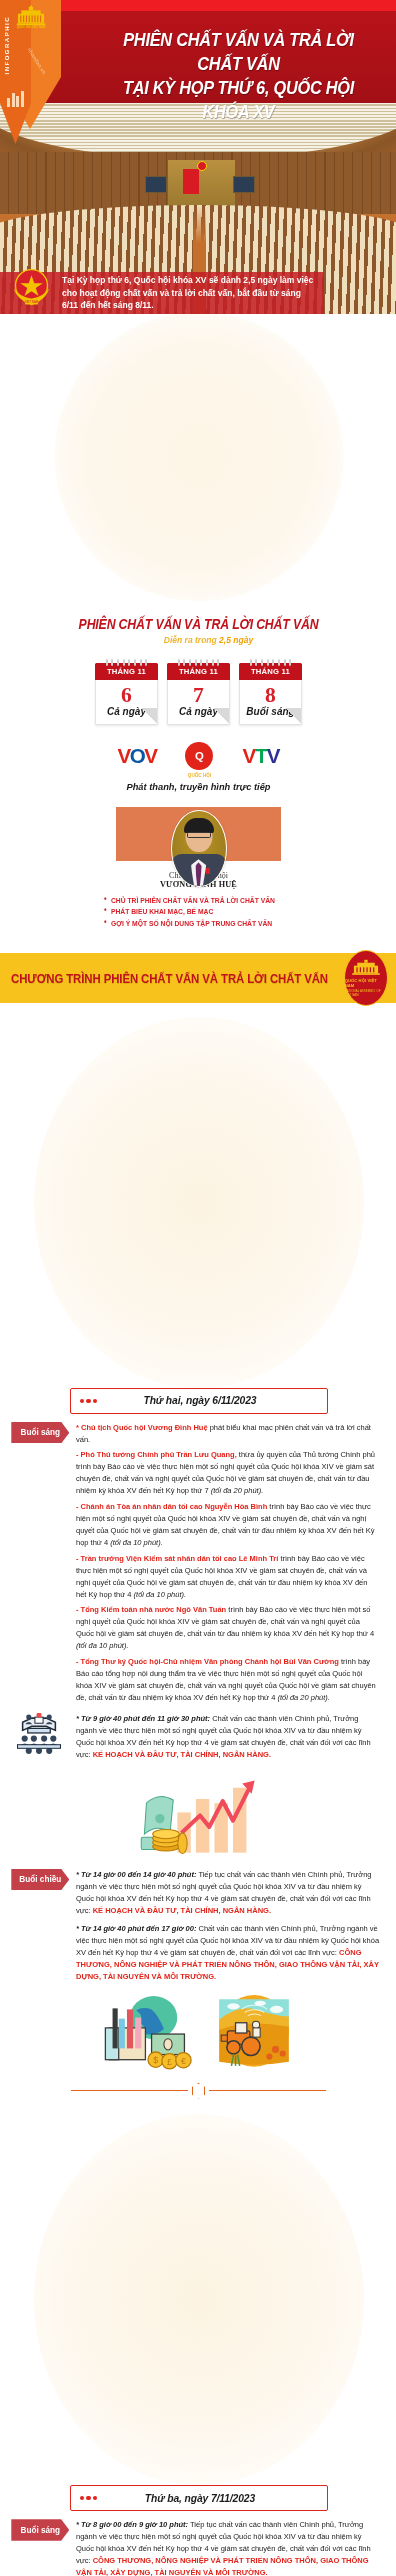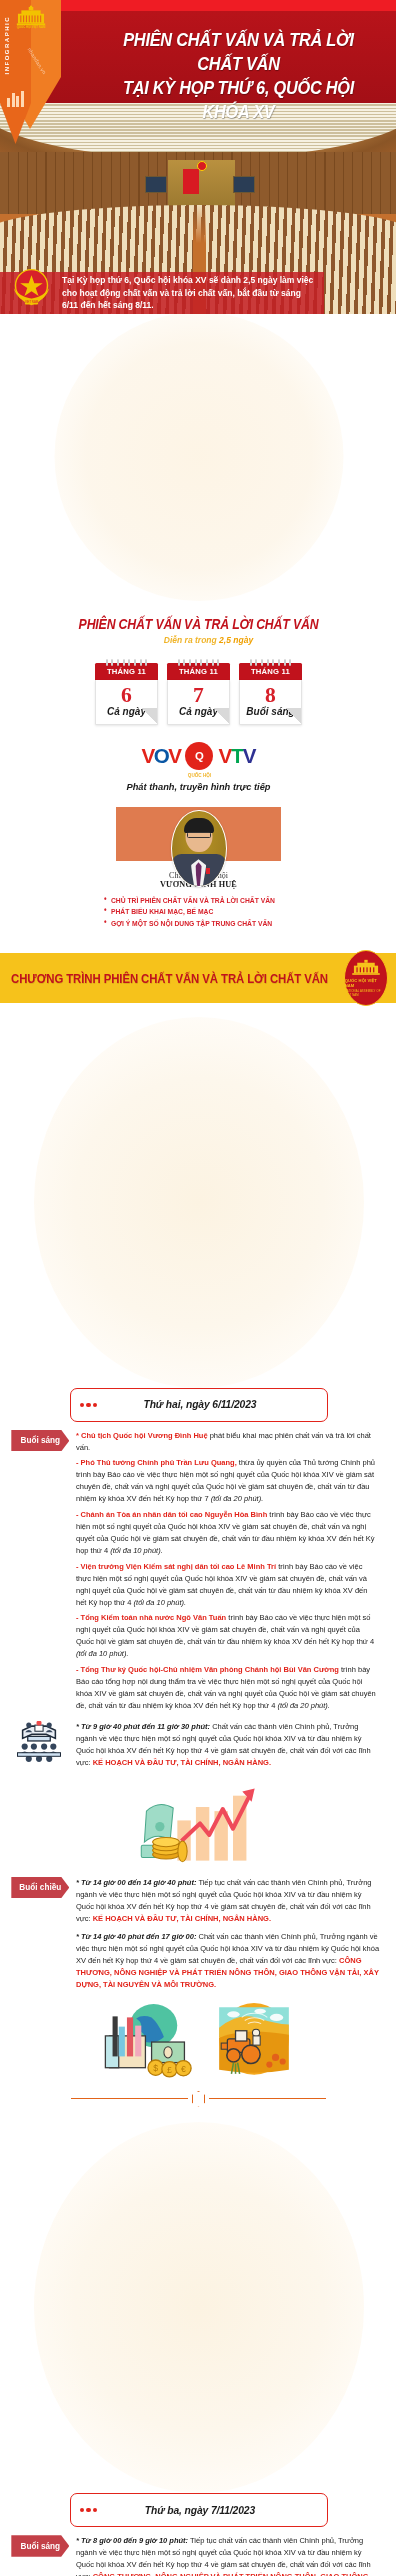--- a/index.html
+++ b/index.html
@@ -137,21 +137,21 @@
     border-radius:0 0 1.5px 1.5px; padding:3.1px 0 7.2px;
     box-shadow: 0 1px 2.6px rgba(0,0,0,.10);
     position:relative;
   }
   .cal-day { font-size:21.6px; font-weight:bold; color:#d7202a; line-height:24px; font-family:"Liberation Serif", serif;}
   .cal-note { font-size:10px; font-style:italic; font-weight:bold; color:#1b1b1b; margin-top:-1px;}
   .cal-body:after{
     content:""; position:absolute; right:0; bottom:0; width:15.5px; height:15.5px;
     background: linear-gradient(225deg,#d9d9d9 50%, transparent 50%);
   }
-  .logos { margin-top:17.5px; display:flex; justify-content:center; align-items:center; gap:5px; }
+  .logos { margin-top:17.5px; display:flex; justify-content:center; align-items:center; gap:29px; }
   .vov { font-size:20.6px; font-weight:bold; color:#e2231a; letter-spacing:-1.5px; position:relative;}
   .vov .o { color:#0a57a4; }
   .qh { width:28px; height:28px; border-radius:50%; background:#e2231a; color:#fff;
         display:flex; align-items:center; justify-content:center; font-weight:bold; font-size:11.3px; position:relative;}
   .qh span.lbl{ position:absolute; bottom:-7.2px; left:50%; transform:translateX(-50%); color:#f0b429; font-size:4.6px; white-space:nowrap;}
   .vtv { font-size:20.6px; font-weight:bold; letter-spacing:-1px; }
   .vtv .a{color:#e2231a} .vtv .b{color:#00a651} .vtv .c{color:#2e3192}
   .live-text { margin-top:11.3px; font-size:9.3px; font-weight:bold; font-style:italic; }
 
   
@@ -201,22 +201,22 @@
   
   .day { position:relative; padding: 13.4px 0 0; overflow:hidden; }
   .day-wm {
     position:absolute; left:50%; top:0; transform:translateX(-50%);
     width:330px; height:371px; border-radius:50%;
     background: radial-gradient(circle, #fcf3e2 0%, #fdf7ec 50%, #fffcf7 76%, #fff 100%);
     z-index:0;
   }
   .day > * { position:relative; z-index:2; }
   .day-pill {
-    margin:0 auto; width:258px; border:1.3px solid #e2231a; border-radius:7px;
-    height:34px; display:flex; align-items:center; gap:7.2px; padding-left:9.3px; background:#fff;
+    margin:0 auto; width:258px; border:1.3px solid #e2231a; border-radius:2px;
+    height:26px; display:flex; align-items:center; gap:7.2px; padding-left:9.3px; background:#fff;
   }
   .dots { display:flex; gap:2.6px; }
   .dots i{ width:4.1px;height:4.1px;border-radius:50%;background:#e2231a;display:block;}
   .day-pill h3 {
     flex:1; text-align:center; margin-right:31px;
     font-size:10.3px; font-weight:bold; font-style:italic; letter-spacing:-0.1px;
   }
   .sess { display:flex; margin-top:8.2px; }
   .sess-tagcol { width:76px; flex:0 0 76px; position:relative; }
   .tag {
@@ -448,21 +448,21 @@
         <p class="para">
           <span class="rd">* Chủ tịch Quốc hội Vương Đình Huệ</span><span> phát biểu khai mạc phiên chất vấn và trả lời chất vấn.</span>
         </p>
         <p class="para">
           <span class="rd">- Phó Thủ tướng Chính phủ Trần Lưu Quang,</span><span> thừa ủy quyền của Thủ tướng Chính phủ trình bày Báo cáo về việc thực hiện một số nghị quyết của Quốc hội khóa XIV về giám sát chuyên đề, chất vấn và nghị quyết của Quốc hội về giám sát chuyên đề, chất vấn từ đầu nhiệm kỳ khóa XV đến hết Kỳ họp thứ 7 </span><span class="it">(tối đa 20 phút).</span>
         </p>
         <p class="para">
           <span class="rd">- Chánh án Tòa án nhân dân tối cao Nguyễn Hòa Bình</span><span> trình bày Báo cáo về việc thực hiện một số nghị quyết của Quốc hội khóa XIV về giám sát chuyên đề, chất vấn và nghị quyết của Quốc hội về giám sát chuyên đề, chất vấn từ đầu nhiệm kỳ khóa XV đến hết Kỳ họp thứ 4 </span><span class="it">(tối đa 10 phút).</span>
         </p>
         <p class="para">
-          <span class="rd">- Viện trưởng Viện Kiểm sát nghị dân tối cao Lê Minh Trí</span><span> trình bày Báo cáo về việc thực hiện một số nghị quyết của Quốc hội khóa XIV về giám sát chuyên đề, chất vấn và nghị quyết của Quốc hội về giám sát chuyên đề, chất vấn từ đầu nhiệm kỳ khóa XV đến hết Kỳ họp thứ 4 </span><span class="it">(tối đa 10 phút).</span>
+          <span class="rd">- Trần trưởng Viện Kiểm sát nhân dân tối cao Lê Minh Trí</span><span> trình bày Báo cáo về việc thực hiện một số nghị quyết của Quốc hội khóa XIV về giám sát chuyên đề, chất vấn và nghị quyết của Quốc hội về giám sát chuyên đề, chất vấn từ đầu nhiệm kỳ khóa XV đến hết Kỳ họp thứ 4 </span><span class="it">(tối đa 10 phút).</span>
         </p>
         <p class="para">
           <span class="rd">- Tổng Kiểm toán nhà nước Ngô Văn Tuấn</span><span> trình bày Báo cáo về việc thực hiện một số nghị quyết của Quốc hội khóa XIV về giám sát chuyên đề, chất vấn và nghị quyết của Quốc hội về giám sát chuyên đề, chất vấn từ đầu nhiệm kỳ khóa XV đến hết Kỳ họp thứ 4 </span><span class="it">(tối đa 10 phút).</span>
         </p>
         <p class="para">
           <span class="rd">- Tổng Thư ký Quốc hội-Chủ nhiệm Văn phòng Chánh hội Bùi Văn Cường</span><span> trình bày Báo cáo tổng hợp nội dung thẩm tra về việc thực hiện một số nghị quyết của Quốc hội khóa XIV về giám sát chuyên đề, chất vấn và nghị quyết của Quốc hội về giám sát chuyên đề, chất vấn từ đầu nhiệm kỳ khóa XV đến hết Kỳ họp thứ 4 </span><span class="it">(tối đa 20 phút).</span>
         </p>
       </div>
     </div>
 

